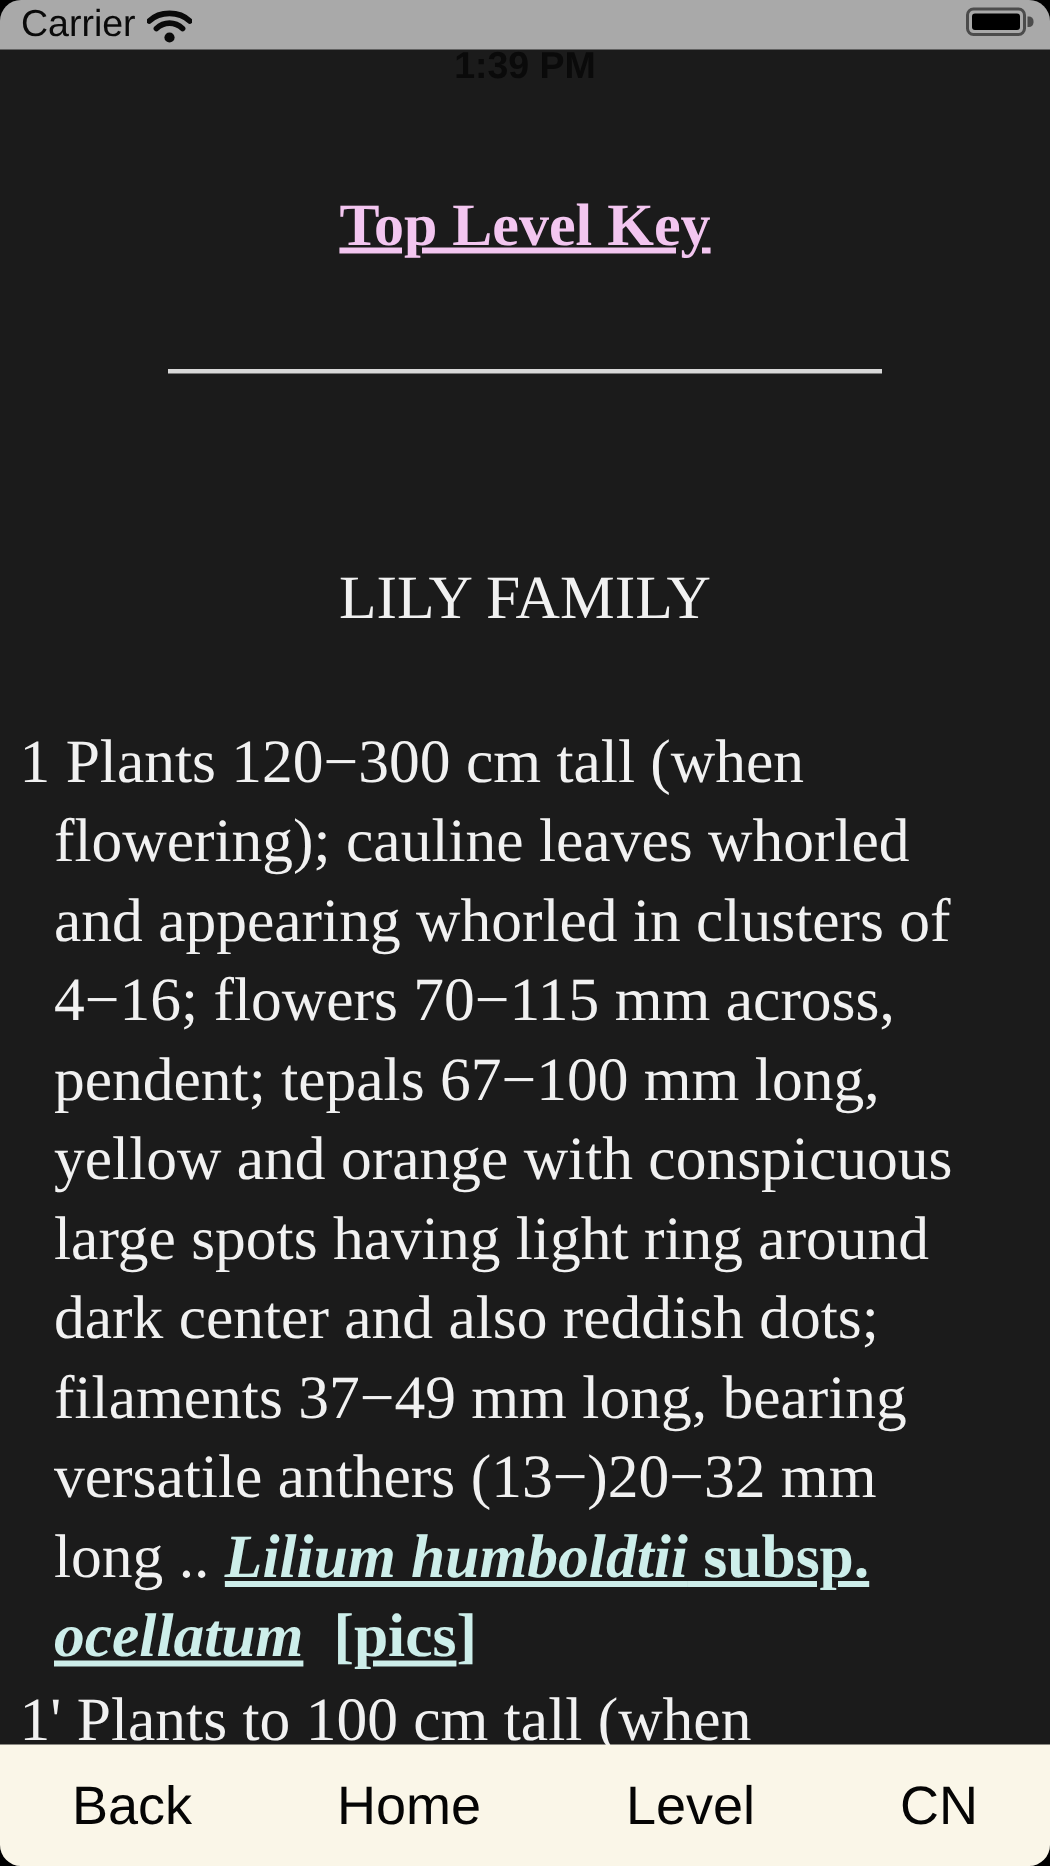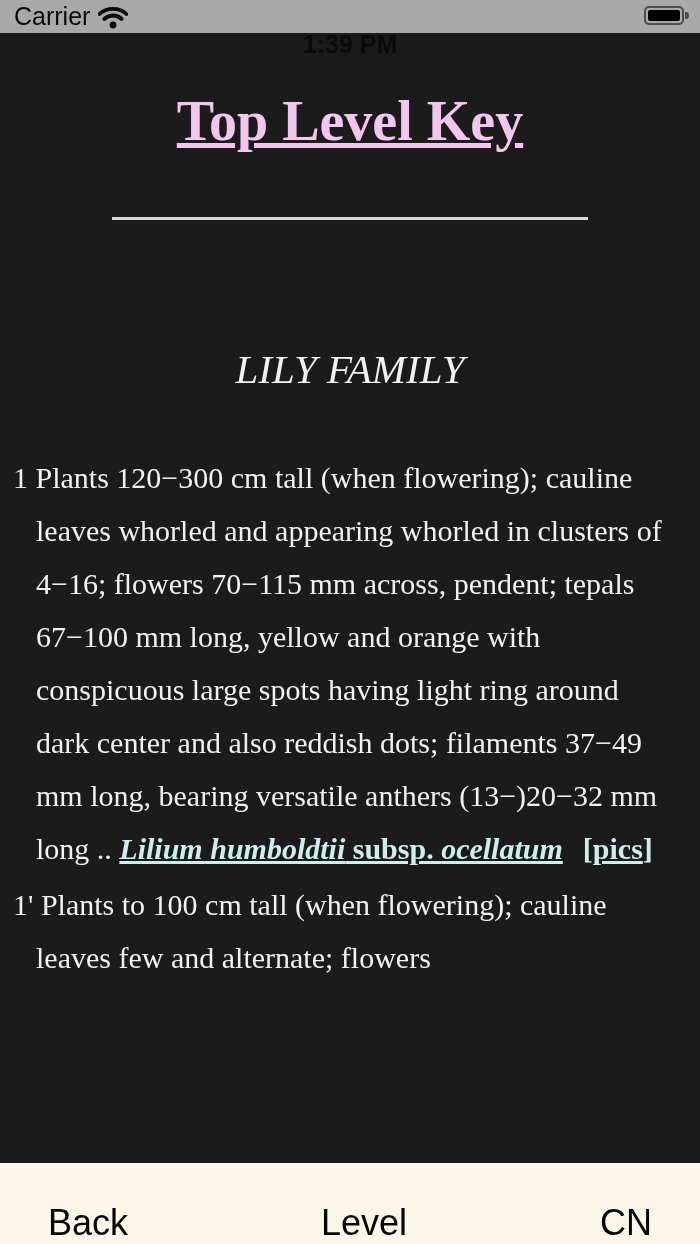--- a/index.html
+++ b/index.html
@@ -15,20 +15,21 @@
   }
   * { margin: 0; padding: 0; box-sizing: border-box; }
   html, body { width: 700px; height: 1244px; overflow: hidden; background: #000; }
   .phone {
     position: relative;
     width: 700px; height: 1244px;
     background: var(--bg);
     overflow: hidden;
     font-family: "Liberation Serif", "DejaVu Serif", serif;
     color: var(--text);
+    border-radius: 14px;
   }
 
   
   .status-bar {
     position: relative;
     height: 33px;
     background: var(--statusbar-bg);
     color: var(--statusbar-text);
     font-family: "Liberation Sans", "DejaVu Sans", sans-serif;
     font-size: 25px;
@@ -70,45 +71,45 @@
   
   .content { padding-top: 10px; }
   h1.page-title {
     font-size: 78px;
     line-height: 92px;
     font-weight: bold;
     text-align: center;
     color: var(--text);
   }
   .toplink-row {
-    margin-top: 52px;
+    margin-top: 81px;
     text-align: center;
-    font-size: 56px;
+    font-size: 40px;
     line-height: 52px;
     font-weight: bold;
   }
   a.top-link { color: var(--link-pink); text-decoration: underline; cursor: pointer; }
   hr.divider {
     margin: 70px auto 0 auto;
     width: 68%;
     border: none;
     border-top: 3px solid var(--divider);
   }
   .family {
     margin-top: 62px;
     text-align: center;
     font-size: 42px;
     line-height: 58px;
   }
   .family-latin { font-weight: bold; }
-  .family-common { font-weight: normal; font-size: 41px; font-style: italic; }
+  .family-common { font-weight: normal; font-size: 41px; }
 
   .leads { margin-top: 53px; }
   p.lead {
-    font-size: 30px;
+    font-size: 41px;
     line-height: 53px;
     margin: 0 34px 3px 36px;
     text-indent: -23px;
     color: var(--text);
   }
   a.taxon {
     color: var(--link-cyan);
     font-weight: bold;
     text-decoration: underline;
     cursor: pointer;
@@ -122,21 +123,21 @@
     cursor: pointer;
   }
 
   
   .toolbar {
     position: absolute;
     left: 0; right: 0; bottom: 0;
     height: 81px;
     background: var(--toolbar-bg);
     display: flex;
-    align-items: flex-end;
+    align-items: center;
     justify-content: space-between;
     padding: 0 48px;
     z-index: 40;
   }
   .toolbar button {
     background: none;
     border: none;
     font-family: "Liberation Sans", "DejaVu Sans", sans-serif;
     font-size: 36px;
     color: var(--toolbar-text);
@@ -183,17 +184,18 @@
     </div>
 
     <div class="leads">
       <p class="lead"><span>1 Plants 120−300 cm tall (when flowering); cauline leaves whorled and appearing whorled in clusters of 4−16; flowers 70−115 mm across, pendent; tepals 67−100 mm long, yellow and orange with conspicuous large spots having light ring around dark center and also reddish dots; filaments 37−49 mm long, bearing versatile anthers (13−)20−32 mm long .. </span><a class="taxon"><i>Lilium humboldtii</i><span> subsp. </span><i>ocellatum</i></a><span class="pics-wrap"><span class="bracket">[</span><a class="pics">pics</a><span class="bracket">]</span></span></p>
       <p class="lead"><span>1' Plants to 100 cm tall (when flowering); cauline leaves few and alternate; flowers</span></p>
     </div>
   </div>
 
   <div class="toolbar">
     <button>Back</button>
+    <button>Home</button>
     <button>Level</button>
     <button>CN</button>
   </div>
 
 </div>
 
 </body></html>

